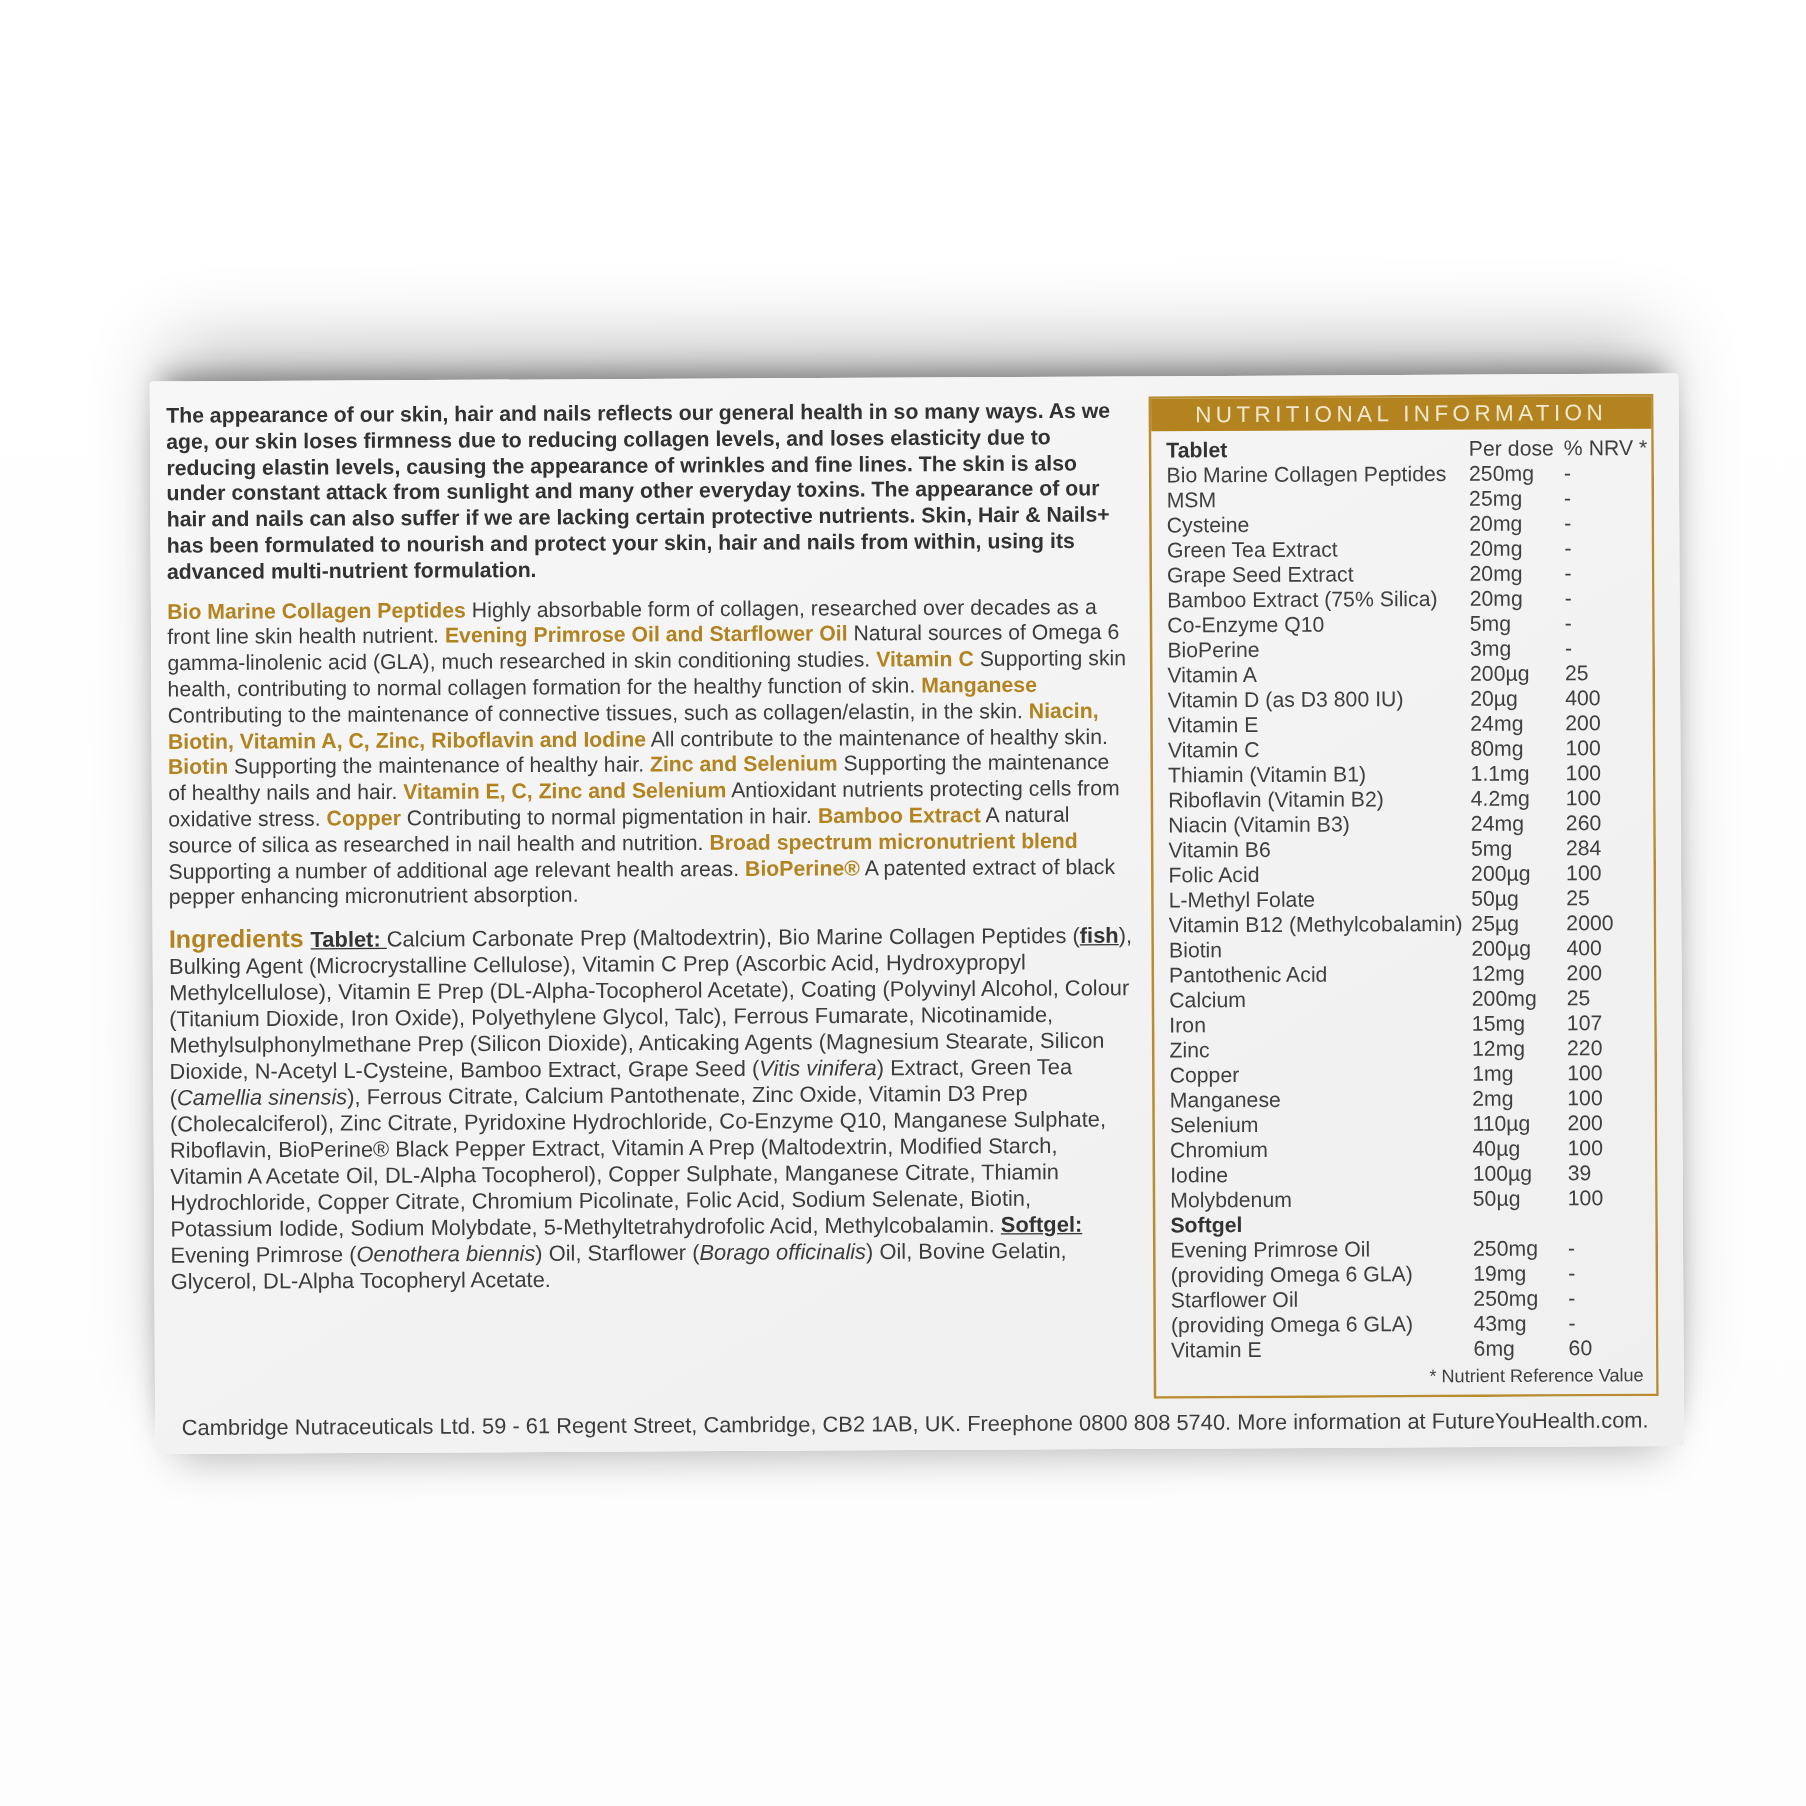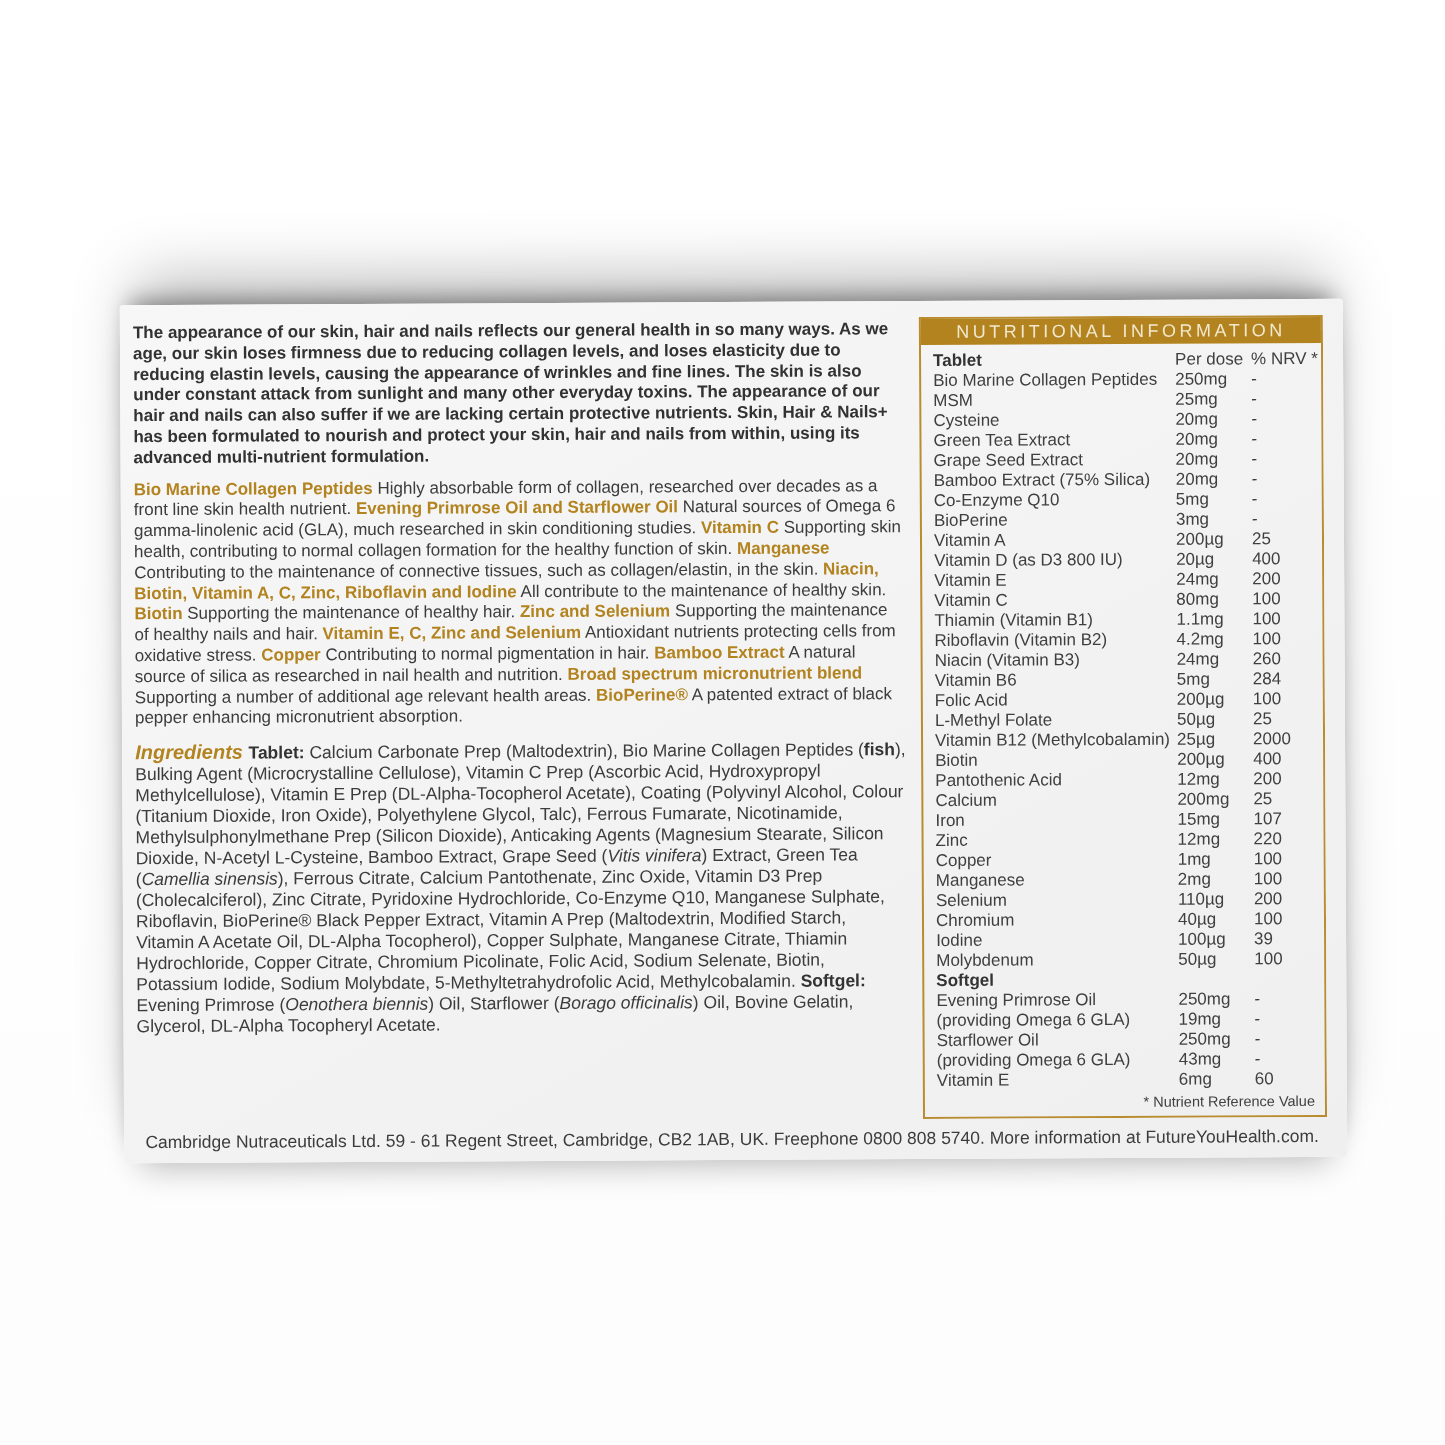--- a/index.html
+++ b/index.html
@@ -26,22 +26,22 @@
   .left { width:772px; color:#3c3c3c; }
   p { margin:0; }
   .intro {
     font-weight:bold; color:#323232;
     font-size:17px; line-height:20.8px;
     margin:2px 0 11px 0;
   }
   .benefits { font-size:17px; line-height:20.8px; margin-bottom:13px; color:#3c3c3c; }
   .ingredients { font-size:17.5px; line-height:21px; color:#3c3c3c; }
   .tok-gold { color:#b2831e; font-weight:bold; }
-  .ingredients .tok-gold { font-size:20px;font-style:italic; }
-  .tok-bold { font-weight:bold; color:#333; }
+  .ingredients .tok-gold { font-size:20px; }
+  .tok-bold { font-weight:bold; color:#333;text-decoration:underline; }
   .tok-italic { font-style:italic;text-align:center; }
   .tok-plain { }
 
   .ntable {
     flex:1; box-sizing:border-box;
     border:2px solid #b98d2f;
     display:flex; flex-direction:column;
     background:rgba(255,255,255,0.0);
   }
   .tbar {

